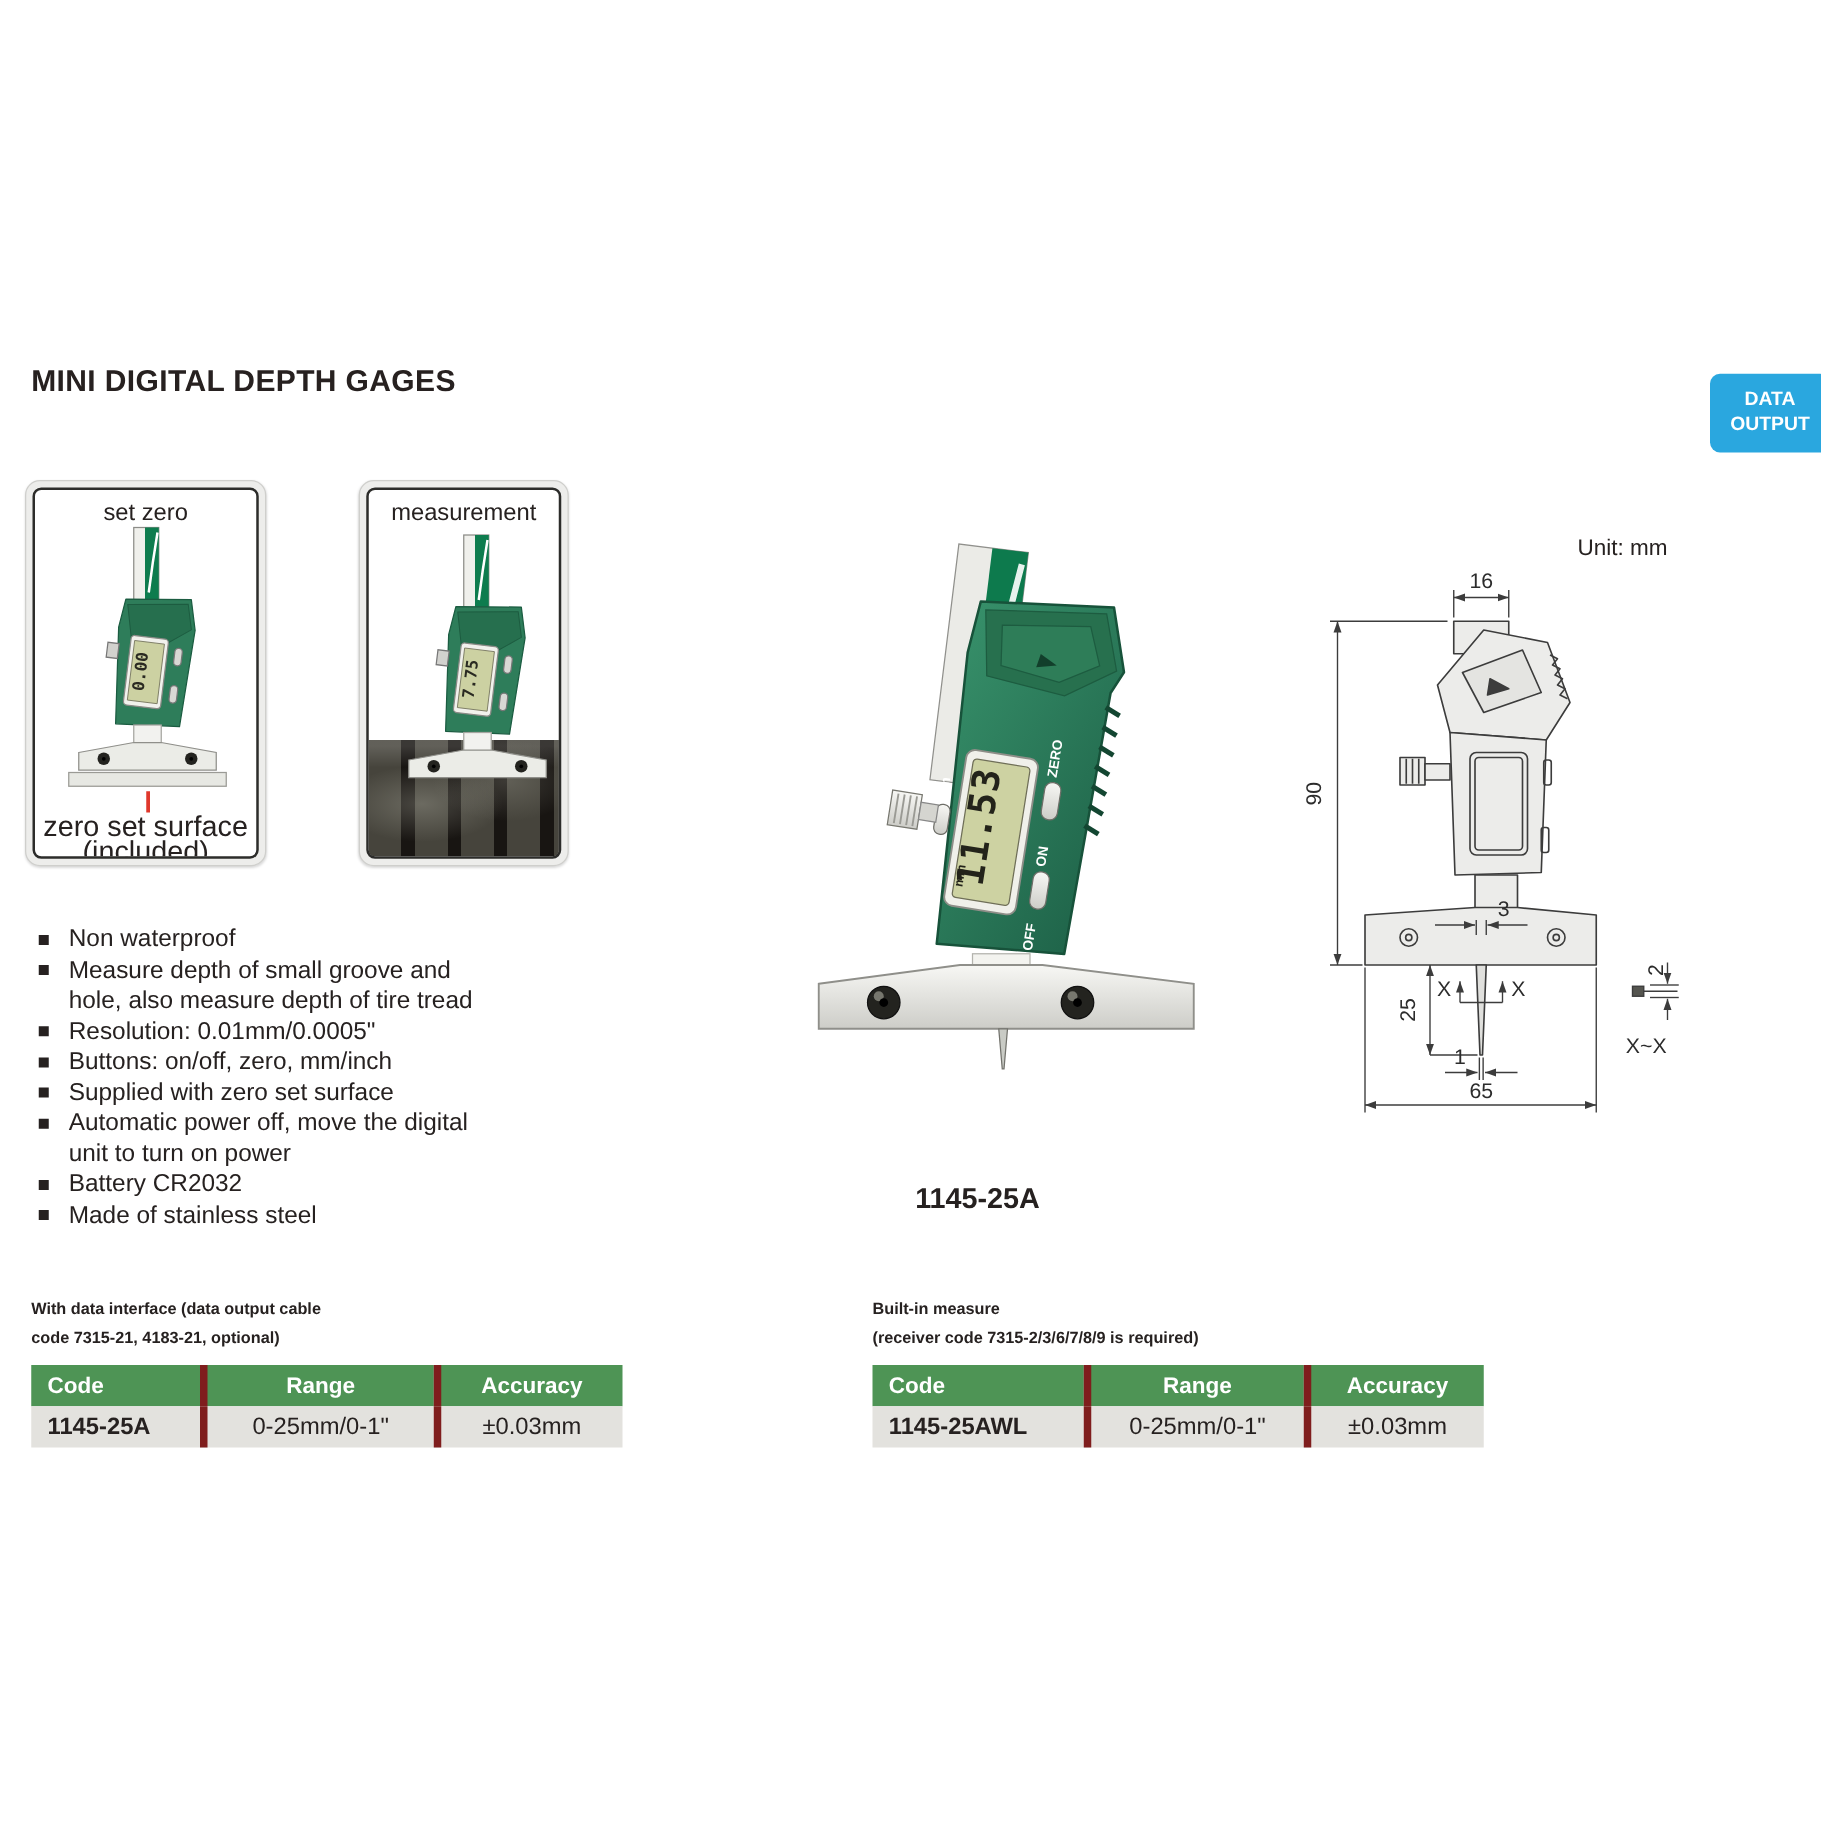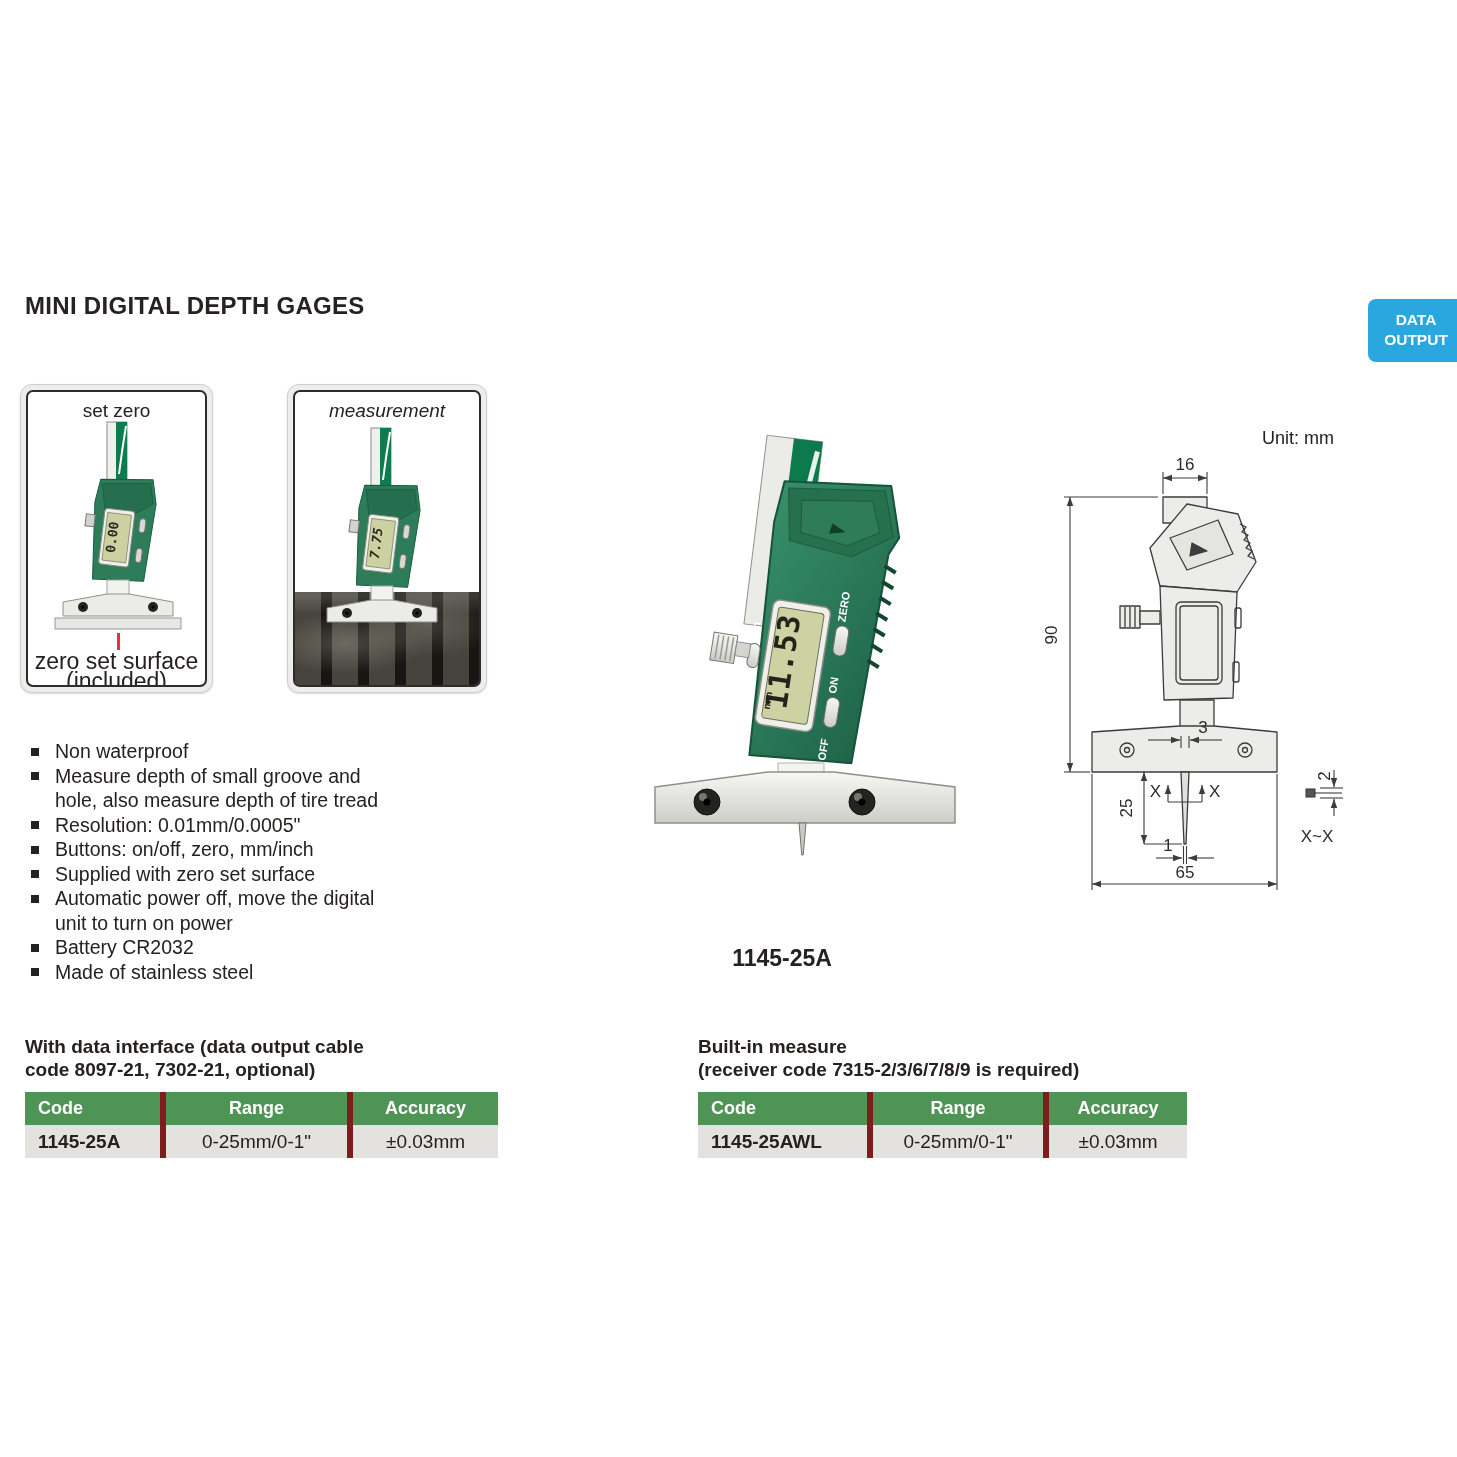--- a/index.html
+++ b/index.html
@@ -8,21 +8,21 @@
 
   .title { position:absolute; left:25px; top:292px; font-size:24px; font-weight:700; letter-spacing:.3px; color:#272120; }
 
   .badge { position:absolute; left:1368px; top:299px; width:96px; height:63px; background:#2aa7df; border-radius:8px;
            color:#fff; font-weight:700; font-size:15.5px; text-align:center; line-height:20px; padding-top:11px; }
 
   
   .panel { position:absolute; top:384px; height:309px; background:#ededeb; border:1px solid #cfcfcc; border-radius:12px; padding:5px; box-shadow:0 1px 2px rgba(0,0,0,.15); }
   .panel-inner { position:relative; width:100%; height:100%; background:#fff; border:2px solid #2c2c2a; border-radius:7px; overflow:hidden; }
   .panel-setzero { left:20px; width:193px; }
-  .panel-measure { left:287px; width:200px;font-style:italic; }
+  .panel-measure { left:287px; width:168px; }
   .panel-caption { position:absolute; top:8px; left:0; width:100%; text-align:center; font-size:19px; color:#262120; }
   .gage-svg { position:absolute; }
   .red-pointer { position:absolute; width:3px; height:17px; background:#e0382c; }
   .panel-note { position:absolute; left:0; width:100%; text-align:center; font-size:23px; line-height:20px; color:#262120; }
   .tread { position:absolute; left:0; width:100%;
            background-color:#141210;
            background-image:
              radial-gradient(ellipse at 28% 55%, rgba(205,205,192,.28), transparent 42%),
              radial-gradient(ellipse at 72% 35%, rgba(205,205,192,.2), transparent 38%),
              linear-gradient(180deg, rgba(255,255,255,.15) 0 5px, rgba(255,255,255,0) 22px),
@@ -35,21 +35,21 @@
 
   .model-label { position:absolute; left:650px; top:945px; width:264px; text-align:center; font-size:23px; font-weight:700; color:#262120; }
   .unit-label { position:absolute; left:1262px; top:428px; font-size:18px; color:#262120; }
   .product-svg { position:absolute; left:650px; top:425px; }
   .drawing-svg { position:absolute; left:1040px; top:440px; }
 
   
   .table-block { position:absolute; top:1036px; }
   .tb-left { left:25px; width:473px; }
   .tb-right { left:698px; width:489px; }
-  .tb-title { font-size:19px; font-weight:700; line-height:22.5px; color:#262120; }
+  .tb-title { font-size:13px; font-weight:700; line-height:22.5px; color:#262120; }
   .grid { display:grid; margin-top:11px; }
   .tb-left .grid { grid-template-columns:135px 187px 151px; }
   .tb-right .grid { grid-template-columns:169px 176px 144px; }
   .cell { height:33px; line-height:33px; font-size:19px; overflow:hidden; }
   .cell.hd { background:#4e9455; color:#fff; font-weight:700; font-size:18px; }
   .cell.dt { background:#e3e2de; }
   .cell.c1 { padding-left:13px; }
   .cell.c2, .cell.c3 { text-align:center; border-left:6px solid #7f1d1d; }
   .cell.dt.c1 { font-weight:700; }
 
@@ -303,21 +303,21 @@
     <text class="dim" x="169" y="357" font-size="19">X</text>
     <text class="dim" transform="rotate(-90 92 368)" x="92" y="368" text-anchor="middle">25</text>
     <text class="dim" x="128" y="411" text-anchor="middle">1</text>
     <text class="dim" x="145" y="438" text-anchor="middle" font-size="18">65</text>
     <text class="dim" transform="rotate(-90 290 336)" x="290" y="336" text-anchor="middle" font-size="16">2</text>
     <text class="dim" x="277" y="402" text-anchor="middle" font-size="19">X~X</text>
   </svg>
 
   <div class="table-block tb-left">
     <div class="tb-title">With data interface (data output cable</div>
-    <div class="tb-title">code 8097-21, 7302-21, optional)</div>
+    <div class="tb-title">code 7315-21, 4183-21, optional)</div>
     <div class="grid">
       <div class="cell hd c1">Code</div>
       <div class="cell hd c2">Range</div>
       <div class="cell hd c3">Accuracy</div>
       <div class="cell dt c1">1145-25A</div>
       <div class="cell dt c2">0-25mm/0-1"</div>
       <div class="cell dt c3">±0.03mm</div>
     </div>
   </div>
 

